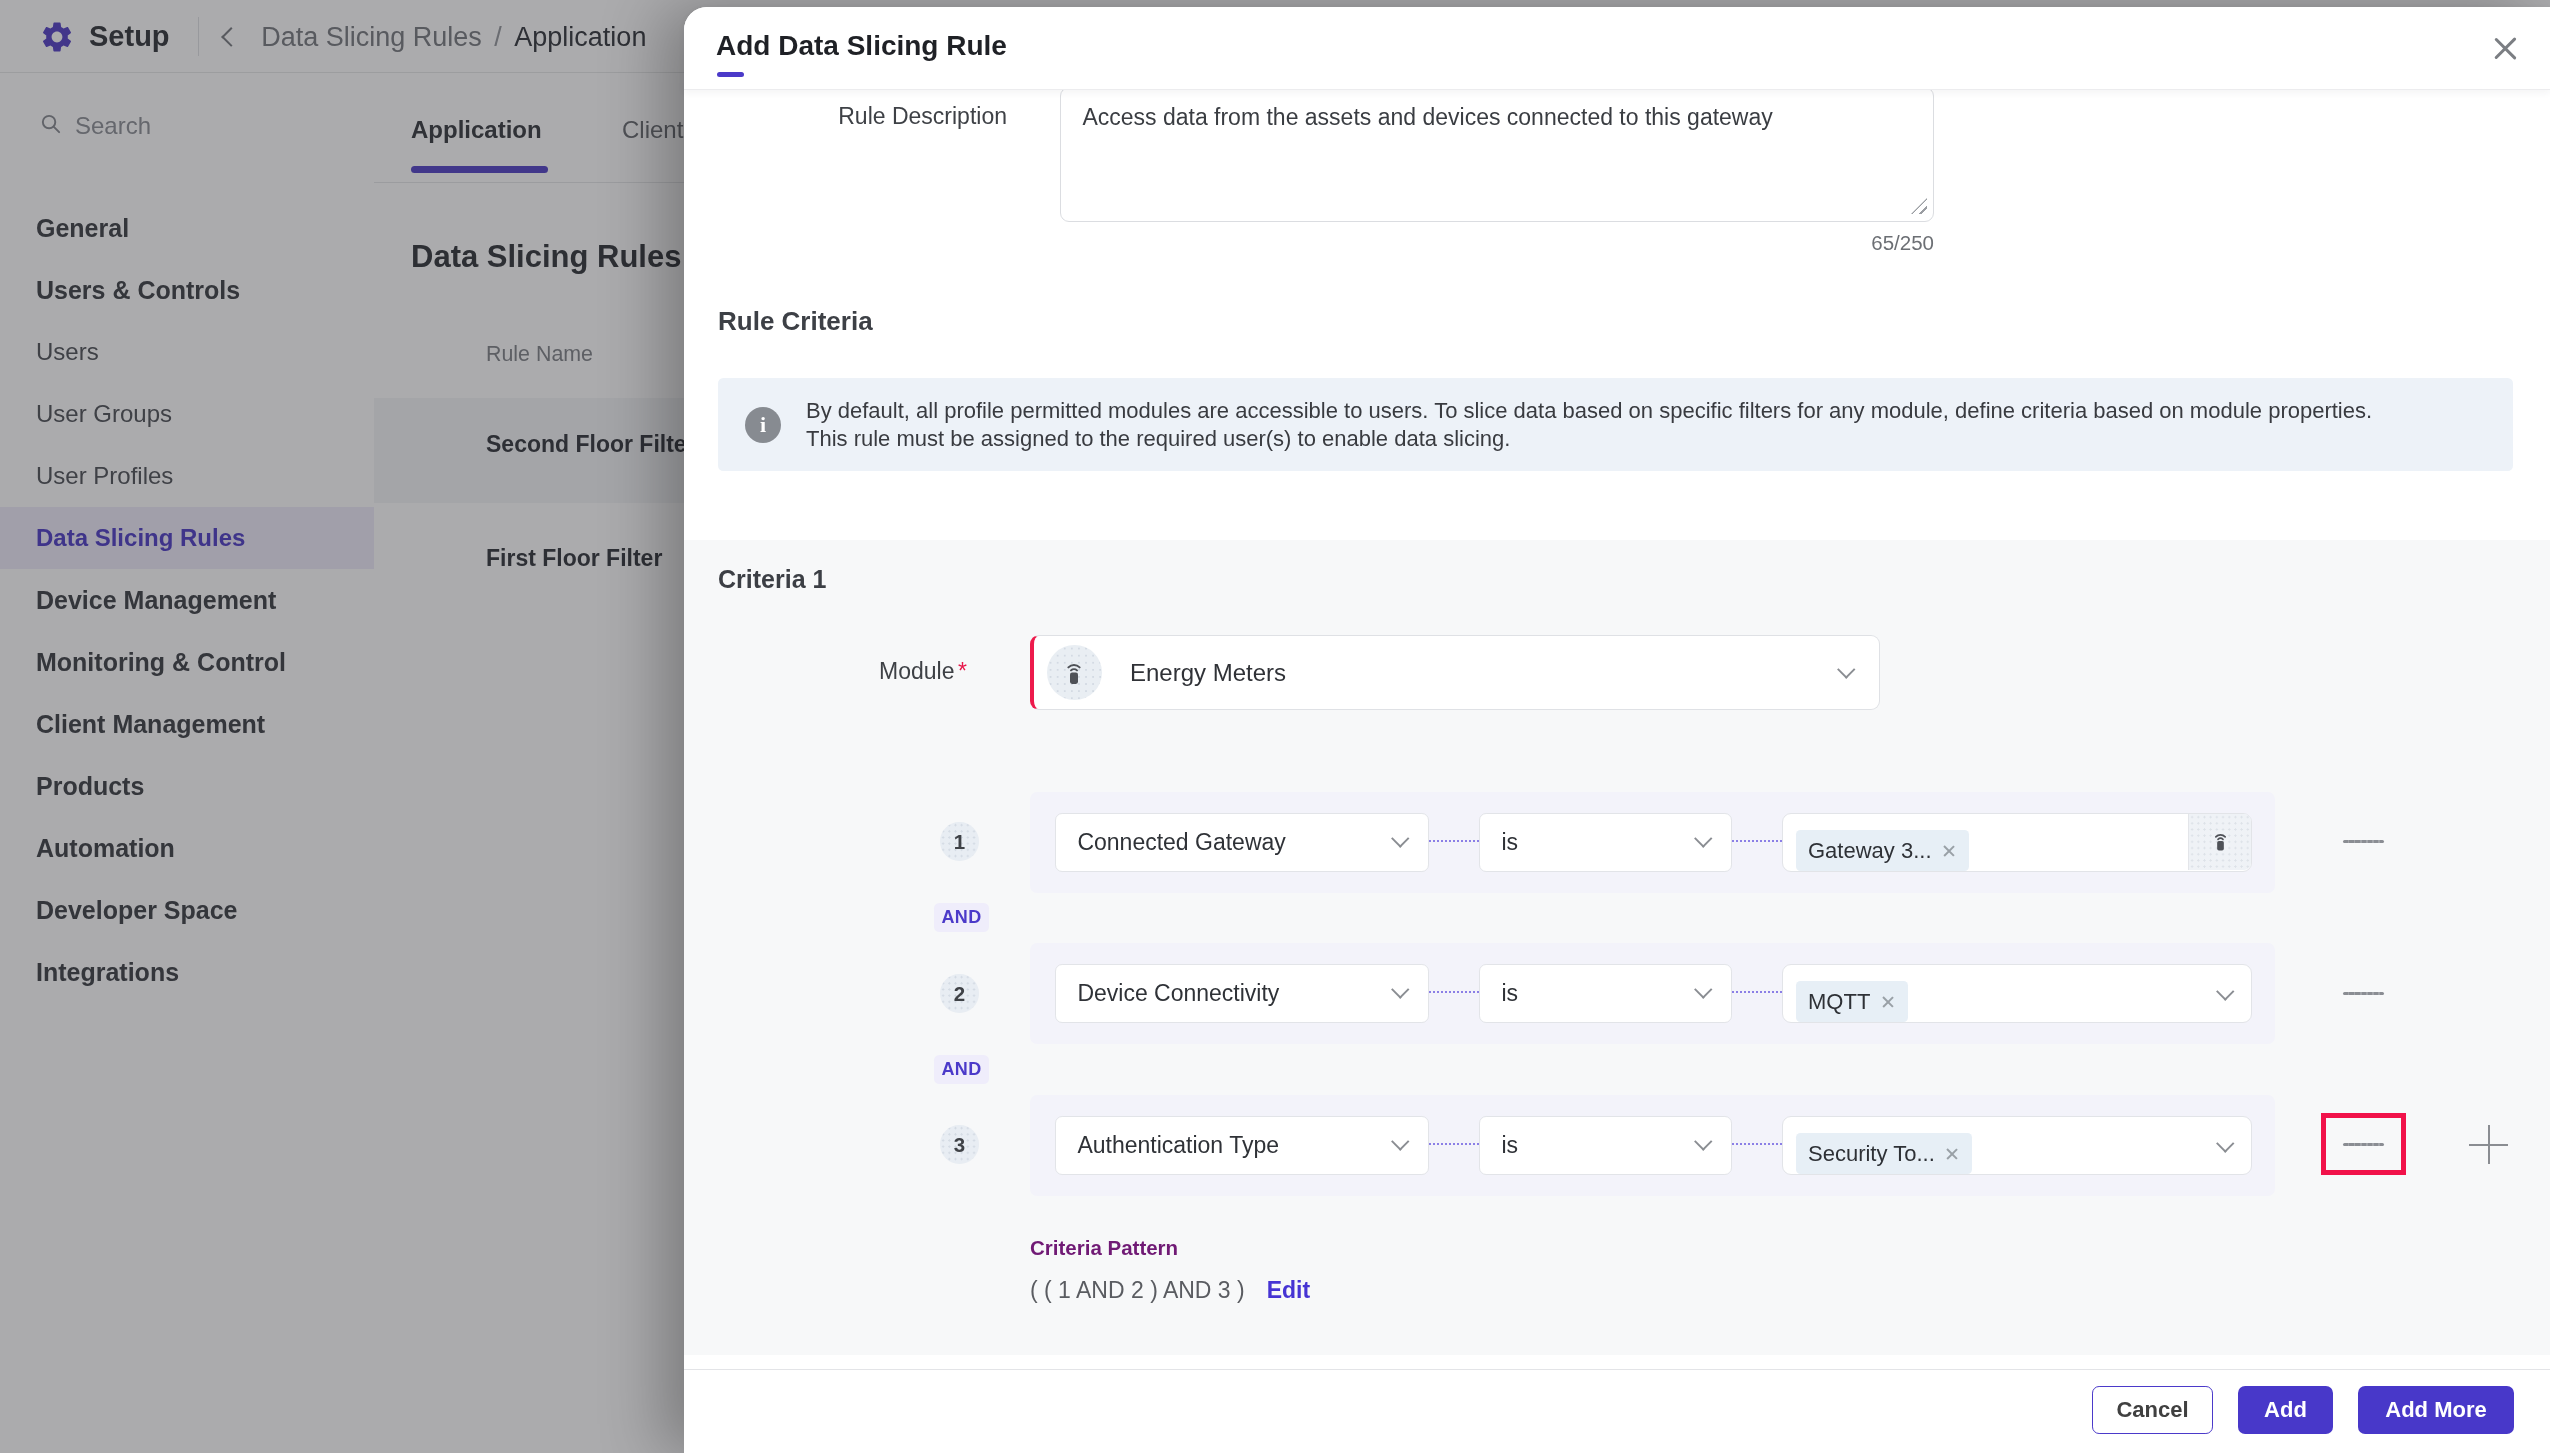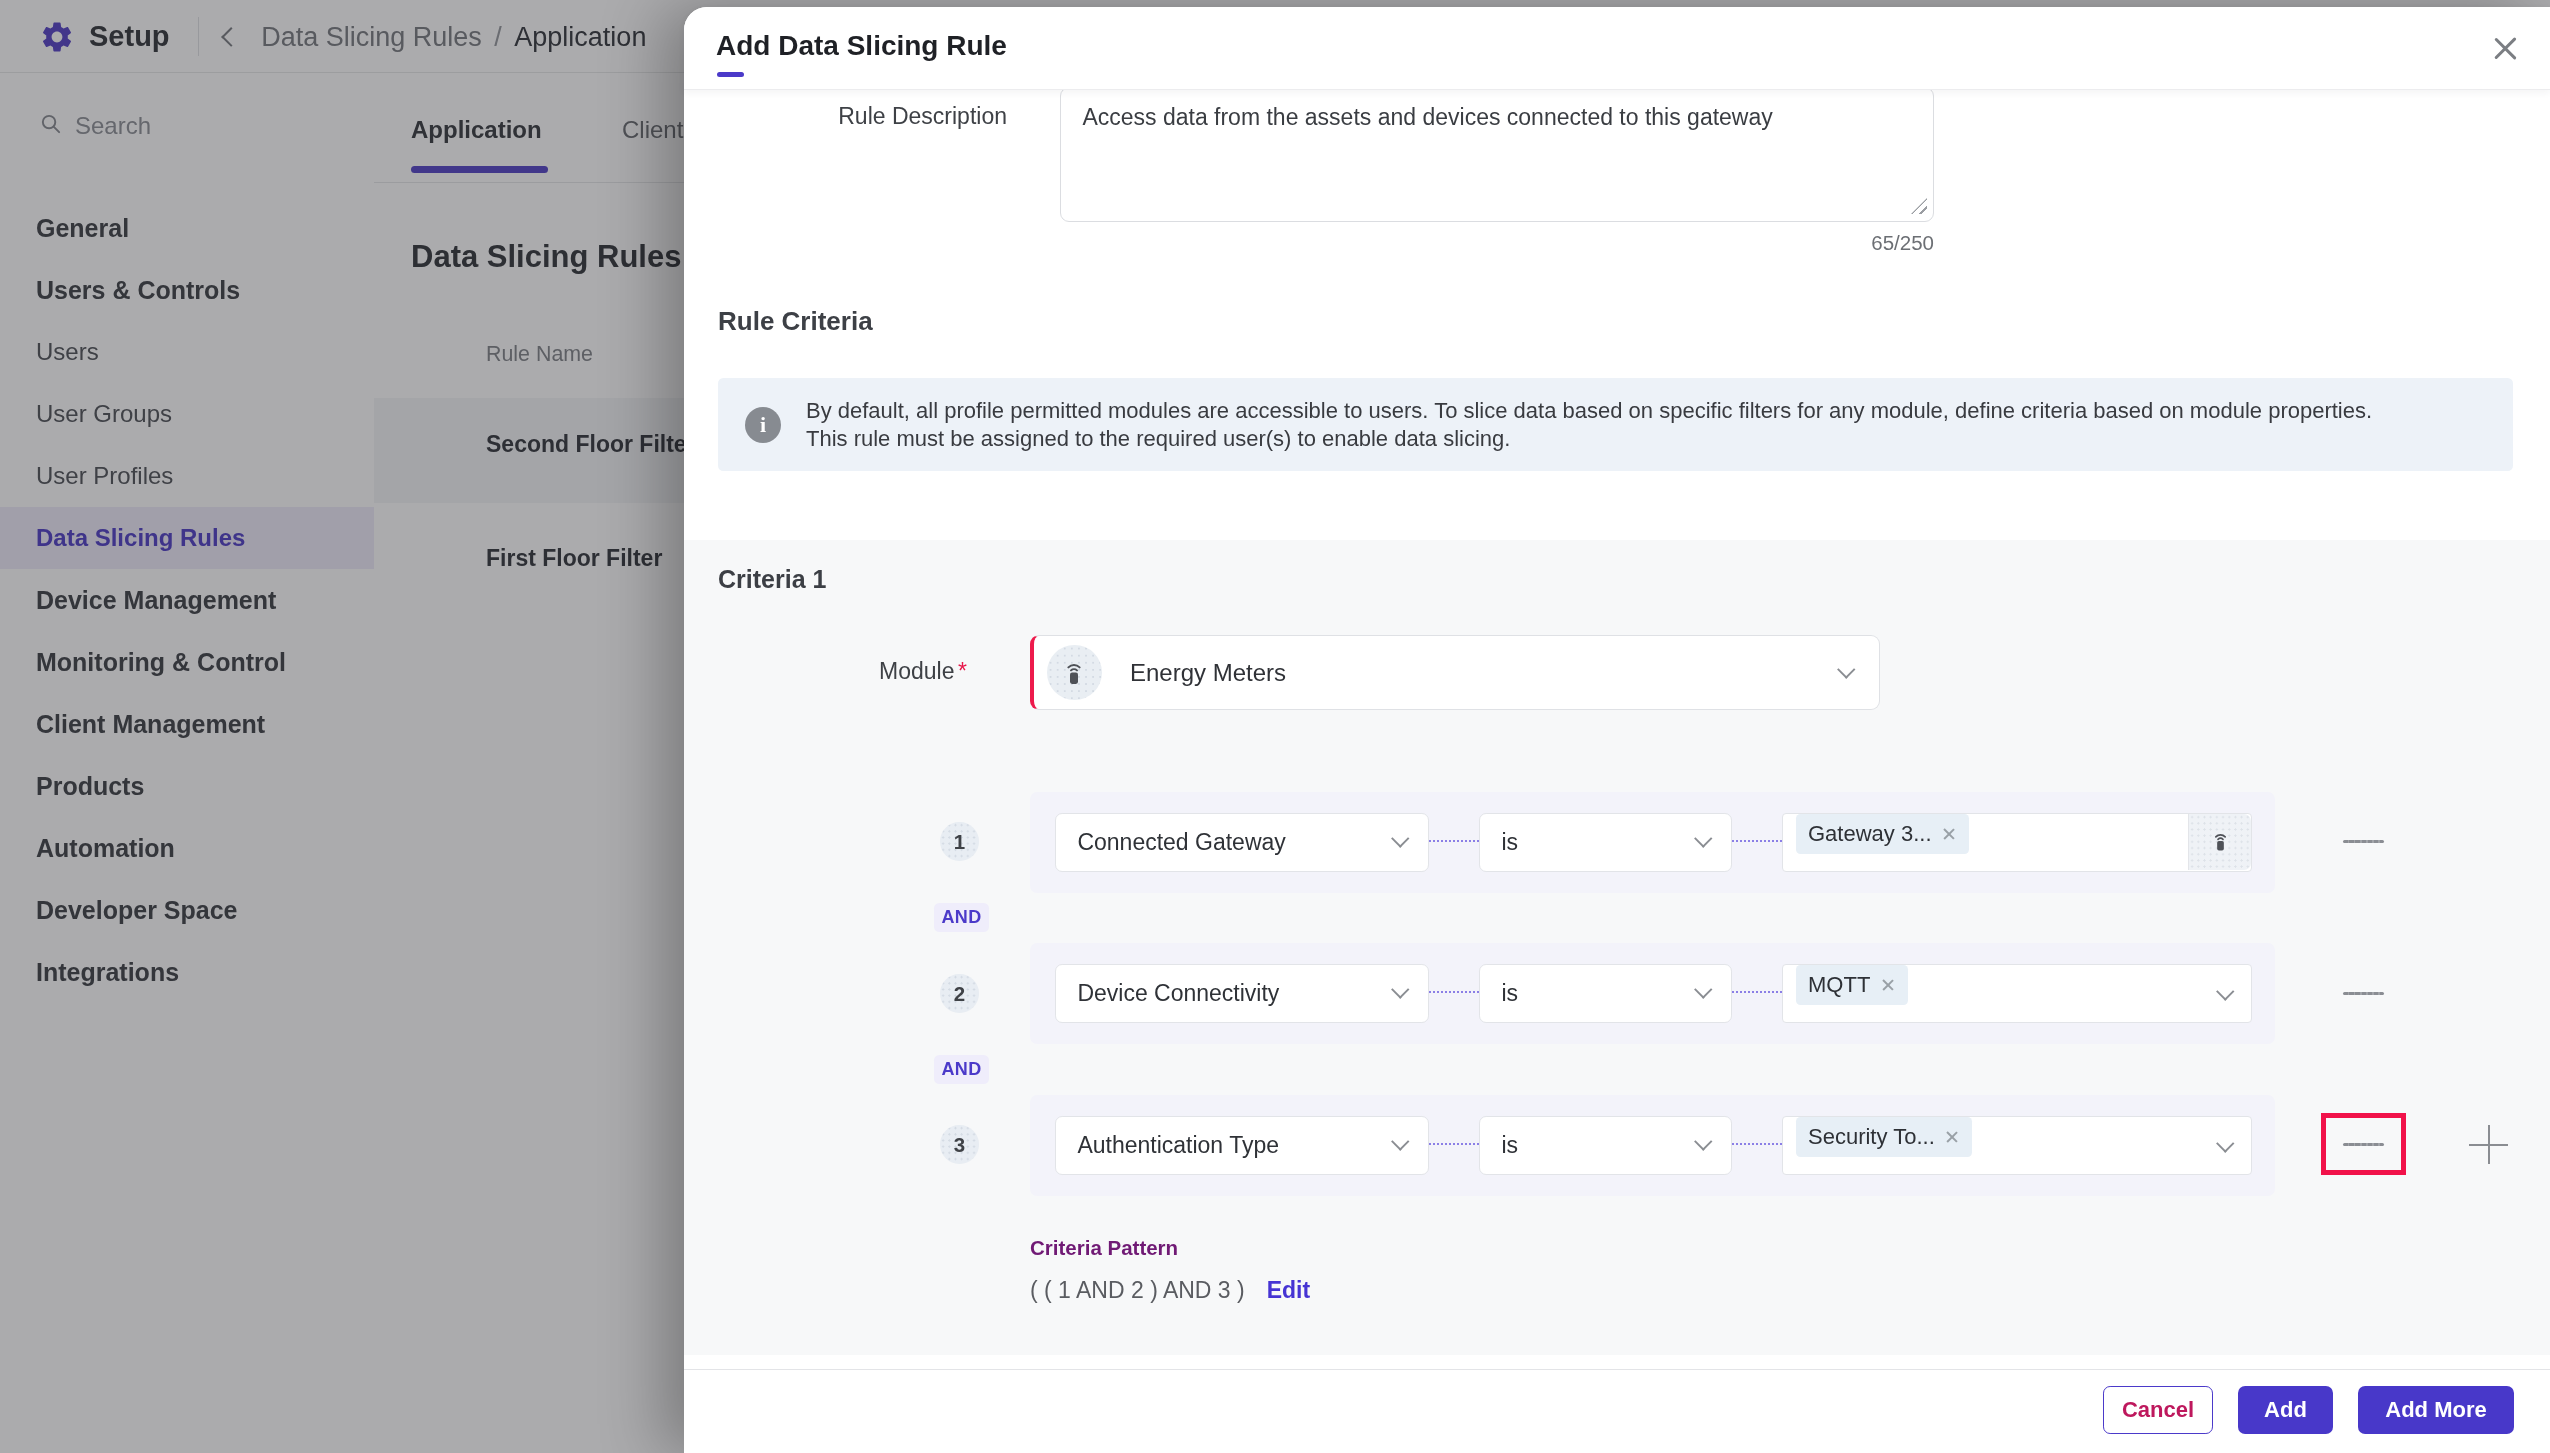--- a/index.html
+++ b/index.html
@@ -89,22 +89,22 @@
          display:flex;align-items:center;justify-content:center;font-size:20.5px;font-weight:600;color:#3f4247}
   .badge.b1{top:282px}.badge.b2{top:434px}.badge.b3{top:585px}
   .and-pill{position:absolute;left:250px;width:55px;height:28.5px;border-radius:5.3px;background:#efedfb;
             display:flex;align-items:center;justify-content:center;font-size:18px;font-weight:700;color:#4b3ac9;letter-spacing:0.4px}
   .and-pill.a1{top:363px}.and-pill.a2{top:515px}
 
   .cond-field{position:absolute;left:25px;top:20.5px;width:374px;height:59px;background:#fff;border:1.3px solid #e2e4e8;border-radius:7.1px;
               display:flex;align-items:center;justify-content:space-between;padding:0 21.4px;font-size:23px;color:#2f3237;cursor:pointer}
   .op-field{position:absolute;left:449px;top:20.5px;width:253px;height:59px;background:#fff;border:1.3px solid #e2e4e8;border-radius:7.1px;
             display:flex;align-items:center;justify-content:space-between;padding:0 21.4px;font-size:23px;color:#2f3237;cursor:pointer}
-  .val-field{position:absolute;left:752px;top:20.5px;width:470px;height:59px;background:#fff;border:1.3px solid #e2e4e8;border-radius:4px;
-             display:flex;align-items:flex-start;padding:0 21.4px 0 12.5px;cursor:pointer}
+  .val-field{position:absolute;left:752px;top:20.5px;width:470px;height:59px;background:#fff;border:1.3px solid #e2e4e8;border-radius:9px;
+             display:flex;align-items:flex-end;padding:0 21.4px 0 12.5px;cursor:pointer}
   .val-chev{position:absolute;right:19.6px;top:27px}
   .conn{position:absolute;top:48px;width:50px;border-top:2.7px dotted #8b7fe6}
   .conn.c1{left:399px}.conn.c2{left:702px}
   .chip{display:inline-flex;align-items:center;gap:10.7px;background:#e7eff6;border-radius:4.5px;padding:7.1px 12.5px;font-size:22px;color:#2e3136;white-space:nowrap}
   .chip-x{position:relative;display:inline-block;width:14.2px;height:14.2px;cursor:pointer}
   .chip-x::before,.chip-x::after{content:"";position:absolute;left:0;top:6.2px;width:14.2px;height:1.8px;background:#99a0a6}
   .chip-x::before{transform:rotate(45deg)}.chip-x::after{transform:rotate(-45deg)}
   .attach-seg{position:absolute;right:0;top:0;width:63px;height:56px;border-left:0.9px solid #e3e5e9;
               border-radius:0 7.1px 7.1px 0;background-color:#eff2f6;
               background-image:radial-gradient(#dde2e8 1.1px,transparent 1.2px);background-size:6.2px 6.2px;
@@ -119,21 +119,21 @@
   .plus-btn::after{content:"";position:absolute;left:18.7px;top:0;width:2.2px;height:39px;background:#8a8d92}
 
   .pattern-label{position:absolute;left:346px;top:696px;font-size:20.5px;font-weight:700;color:#701a75}
   .pattern-row{position:absolute;left:346px;top:737px;display:flex;align-items:center;gap:22px}
   .pattern-text{font-size:23px;color:#5a5c61}
   .edit-link{font-size:23px;font-weight:600;color:#4634d3;cursor:pointer}
 
   .m-footer-divider{position:absolute;left:0;top:1362px;width:100%;height:0.9px;background:#e3e4e7}
   .m-footer{position:absolute;left:0;top:1379px;width:100%;display:flex;justify-content:flex-end;gap:25px;padding-right:36px}
   .btn{height:48px;border-radius:7.1px;font-size:22px;font-weight:600;display:flex;align-items:center;justify-content:center;cursor:pointer;font-family:"Liberation Sans",sans-serif}
-  .btn.outline{width:110px;background:#fff;border:1.8px solid #4b3aca;color:#be185d}
+  .btn.outline{width:121px;background:#fff;border:1.8px solid #4b3aca;color:#404040}
   .btn.fill{background:#4838c9;color:#fff;border:none}
   .btn.add{width:95px}
   .btn.add-more{width:156px}
 </style>
 </head>
 <body>
 
 <div class="screen">
 
   <div class="topbar">

